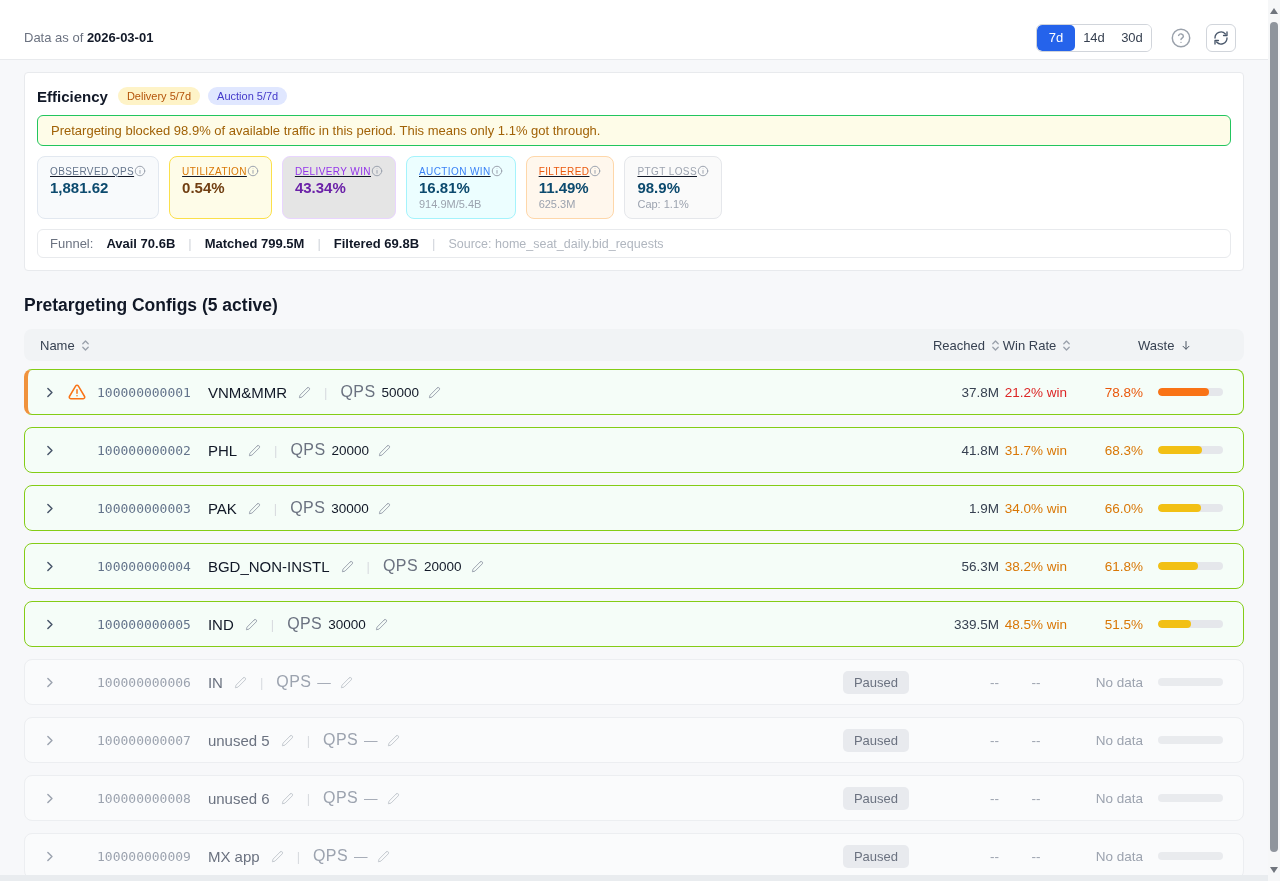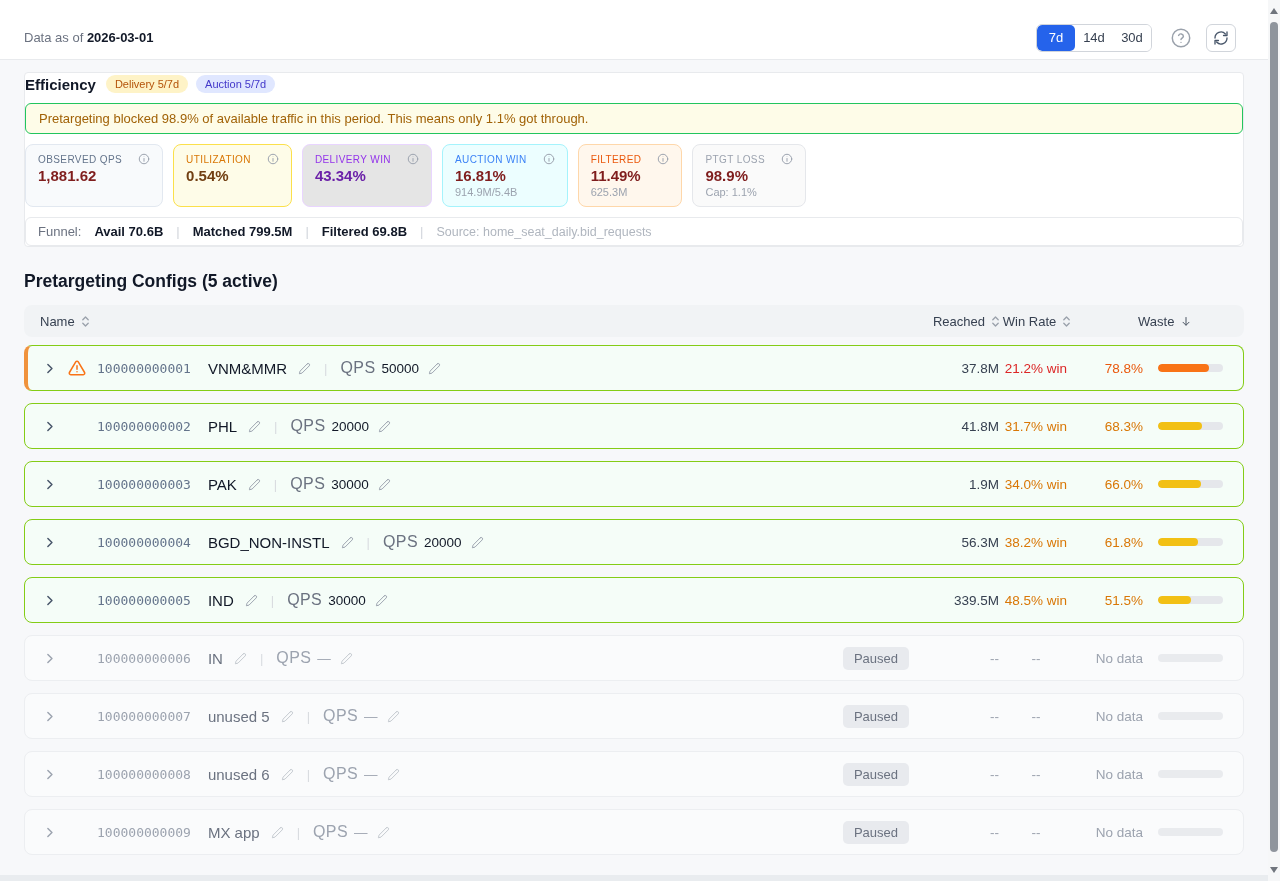--- a/index.html
+++ b/index.html
@@ -33,37 +33,37 @@
   .help { margin-left:18px; display:flex; align-items:center; cursor:pointer; }
   .refresh-btn {
     margin-left:14px; width:30px; height:28px; border:1px solid #d1d5db;
     border-radius:6px; background:#fff; display:flex; align-items:center;
     justify-content:center; cursor:pointer;
   }
 
   
   .card {
     margin:12px 36px 16px 24px; background:#fff; border:1px solid #e8eaed;
-    border-radius:4px; 
+    border-radius:4px; padding:12px;
   }
   .card-title-row { display:flex; align-items:center; gap:10px; margin:2px 0 10px 0; }
   .card-title { font-size:15px; font-weight:700; color:#111827; }
   .badge { font-size:11px; padding:3px 9px; border-radius:999px; white-space:nowrap; }
   .badge-amber { background:#fef3c7; color:#b45309; }
   .badge-indigo { background:#e0e7ff; color:#4338ca; }
   .alert {
     background:#fefce8; border:1px solid #22c55e; border-radius:6px;
     padding:7px 13px; font-size:13px; color:#a16207; margin-bottom:10px;
   }
   .metrics { display:flex; gap:10px; align-items:stretch; margin-bottom:10px; }
   .metric { border-radius:8px; padding:8px 12px; min-height:57px; }
-  .metric-top { display:flex; align-items:center; gap:16px; }
+  .metric-top { display:flex; align-items:center; gap:0;text-decoration:underline; }
   .metric-label { font-size:10px; letter-spacing:.4px; white-space:nowrap; }
   .metric-info { color:#9ca3af; display:flex; cursor:pointer; }
-  .metric-value { font-size:15px; font-weight:700; margin-top:2px; color:#7f1d1d; }
+  .metric-value { font-size:15px; font-weight:700; margin-top:2px; color:#0c4a6e; }
   .metric-sub { font-size:11px; color:#9ca3af; margin-top:2px; }
   .theme-slate  { background:#f8fafc; border:1px solid #e2e8f0; } .theme-slate .metric-label{color:#64748b;}
   .theme-yellow { background:#fefce8; border:1px solid #fbe04b; } .theme-yellow .metric-label{color:#d97706;} .theme-yellow .metric-value{color:#713f12;}
   .theme-green  { background:#ecfdf5; border:1px solid #86e8ac; } .theme-green .metric-label{color:#10b981;} .theme-green .metric-value{color:#0c3f2c;}
   .theme-purple { background:#e5e5e5; border:1px solid #e9d5ff; } .theme-purple .metric-label{color:#9333ea;} .theme-purple .metric-value{color:#6b21a8;}
   .theme-cyan   { background:#ecfeff; border:1px solid #a5f3fc; } .theme-cyan .metric-label{color:#3b82f6;}
   .theme-orange { background:#fff7ed; border:1px solid #fed7aa; } .theme-orange .metric-label{color:#ea580c;}
   .theme-gray   { background:#fafafa; border:1px solid #e5e7eb; } .theme-gray .metric-label{color:#9ca3af;}
   .funnel {
     border:1px solid #e8eaed; border-radius:6px; padding:6px 12px;

